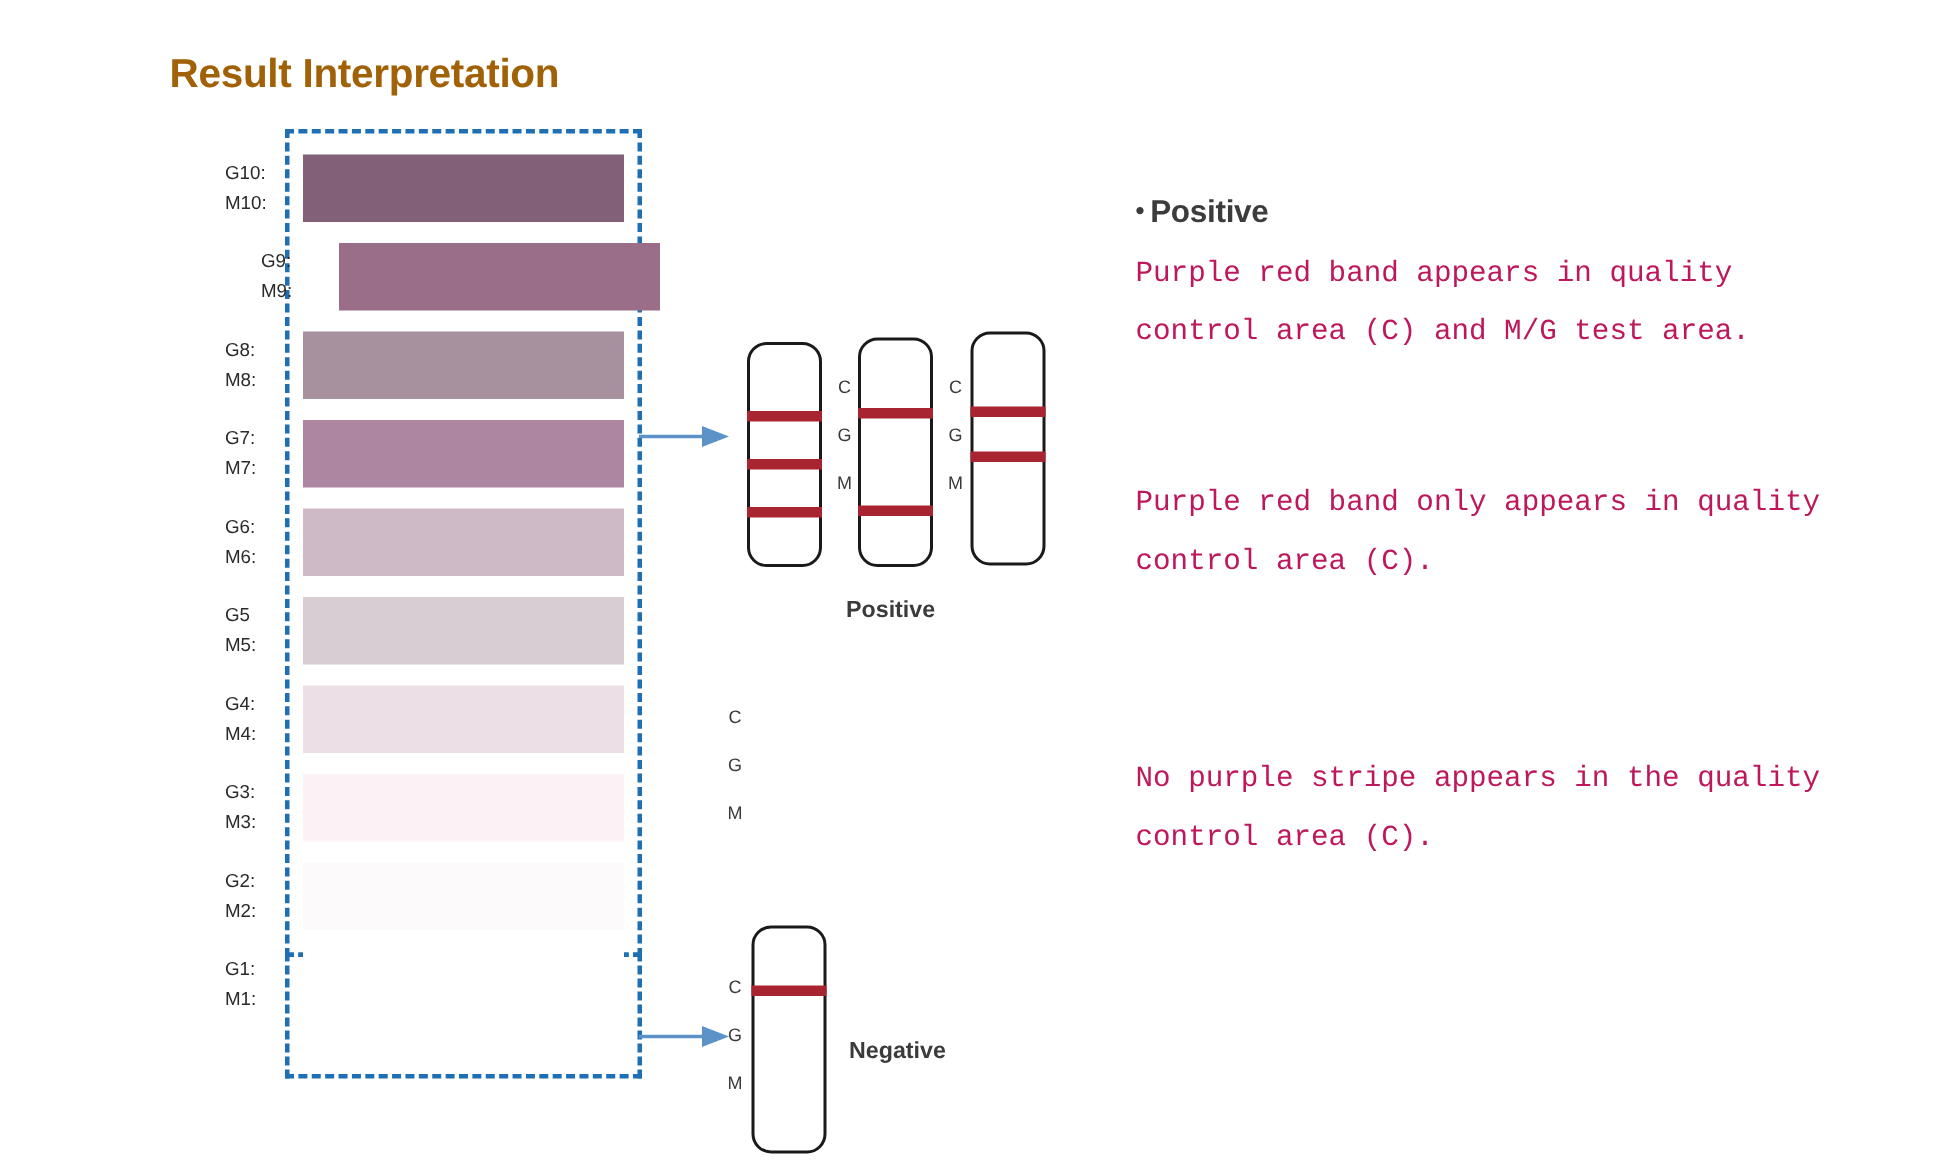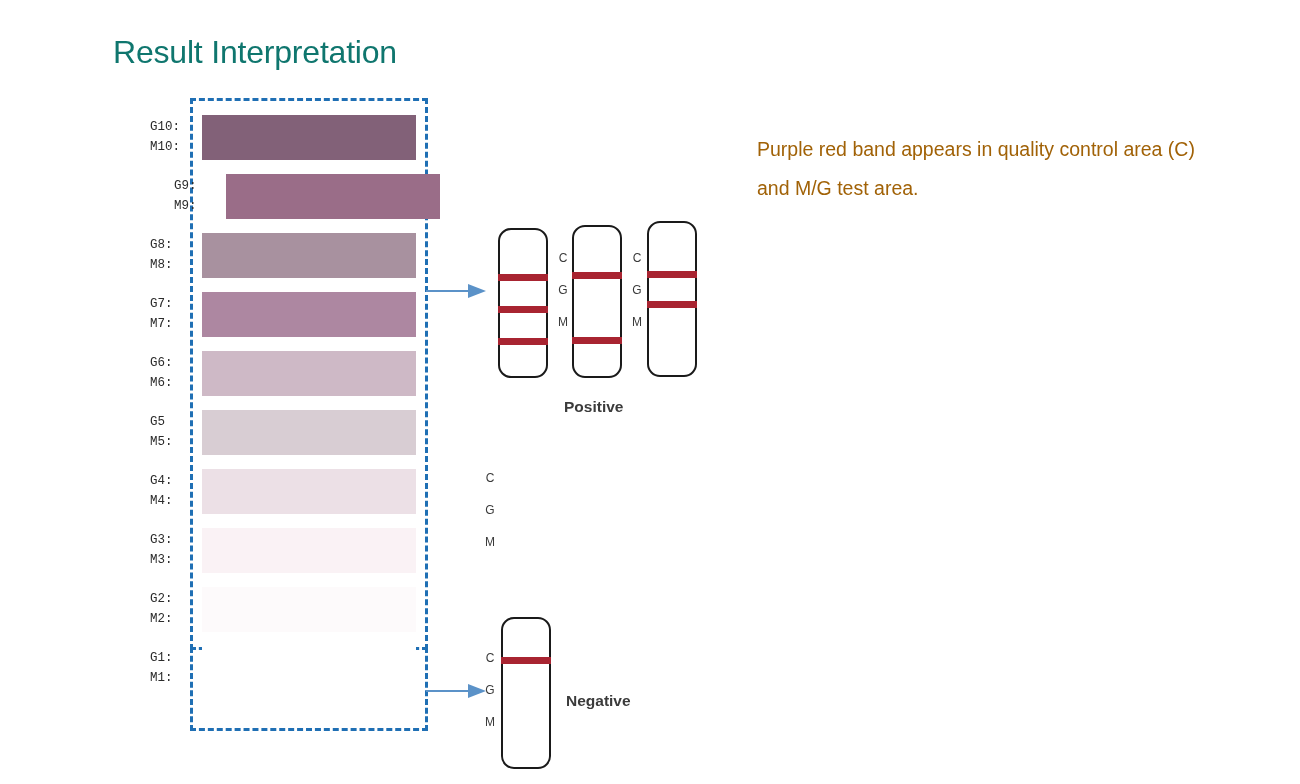--- a/index.html
+++ b/index.html
@@ -8,31 +8,31 @@
     background:#ffffff;
     font-family:"Liberation Sans", sans-serif;
     color:#3b3b3b;
     overflow:hidden;
     position:relative;
   }
 
   .page-title{
     position:absolute;
     left:113px; top:34px;
-    font-size:32px;
-    font-weight:normal;
-    color:#0f766e;
+    font-size:27px;
+    font-weight:bold;
+    color:#a16207;
     letter-spacing:-0.2px;
   }
 
   
   .swatch-panel{
     position:absolute;
-    left:150px; top:98px;
-    width:280px; height:635px;font-family:Liberation Mono, monospace;
+    left:150px; top:86px;
+    width:280px; height:635px;
   }
   .dashed-box{
     position:absolute;
     border:3px dashed #1f6fb4;
     box-sizing:border-box;
   }
   .dashed-main{ left:40px; top:0px; width:238px; height:552px; }
   .dashed-sub { left:40px; top:549px; width:238px; height:84px; }
 
   .swatch-row{
@@ -100,23 +100,24 @@
   .legend-head{
     font-size:21px;
     font-weight:bold;
     color:#3c3c3c;
     margin:0 0 9px 0;
     letter-spacing:-0.2px;
   }
   .legend-head .dot{font-size:17px;vertical-align:2px;margin-right:4px;}
   .legend-body{
     font-size:19.5px;
-    color:#a16207;
+    color:#be185d;
     line-height:39px;
     margin:0;
+    font-family:Liberation Mono, monospace;
   }
 </style>
 </head>
 <body>
 
 <div class="page-title">Result Interpretation</div>
 
 <div class="swatch-panel">
   <div class="dashed-box dashed-main"></div>
   <div class="dashed-box dashed-sub"></div>
@@ -241,22 +242,25 @@
   <div class="marker" style="left:3px;top:104px;">M</div>
   <div class="strip" style="left:21px;top:5px;width:50px;height:152px;">
     <div class="band" style="left:-2px;top:38px;width:50px;"></div>
   </div>
   <div class="strip-caption" style="left:86px;top:80px;">Negative</div>
 </div>
 
 <div class="legend">
 
   <div class="legend-block" style="top:130px;">
+    <div class="legend-head"><span class="dot">•</span><span>Positive</span></div>
     <p class="legend-body">Purple red band appears in quality control area (C) and M/G test area.</p>
   </div>
 
   <div class="legend-block" style="top:316px;">
+    <p class="legend-body">Purple red band only appears in quality control area (C).</p>
   </div>
 
   <div class="legend-block" style="top:500px;">
+    <p class="legend-body">No purple stripe appears in the quality control area (C).</p>
   </div>
 
 </div>
 
 </body></html>

